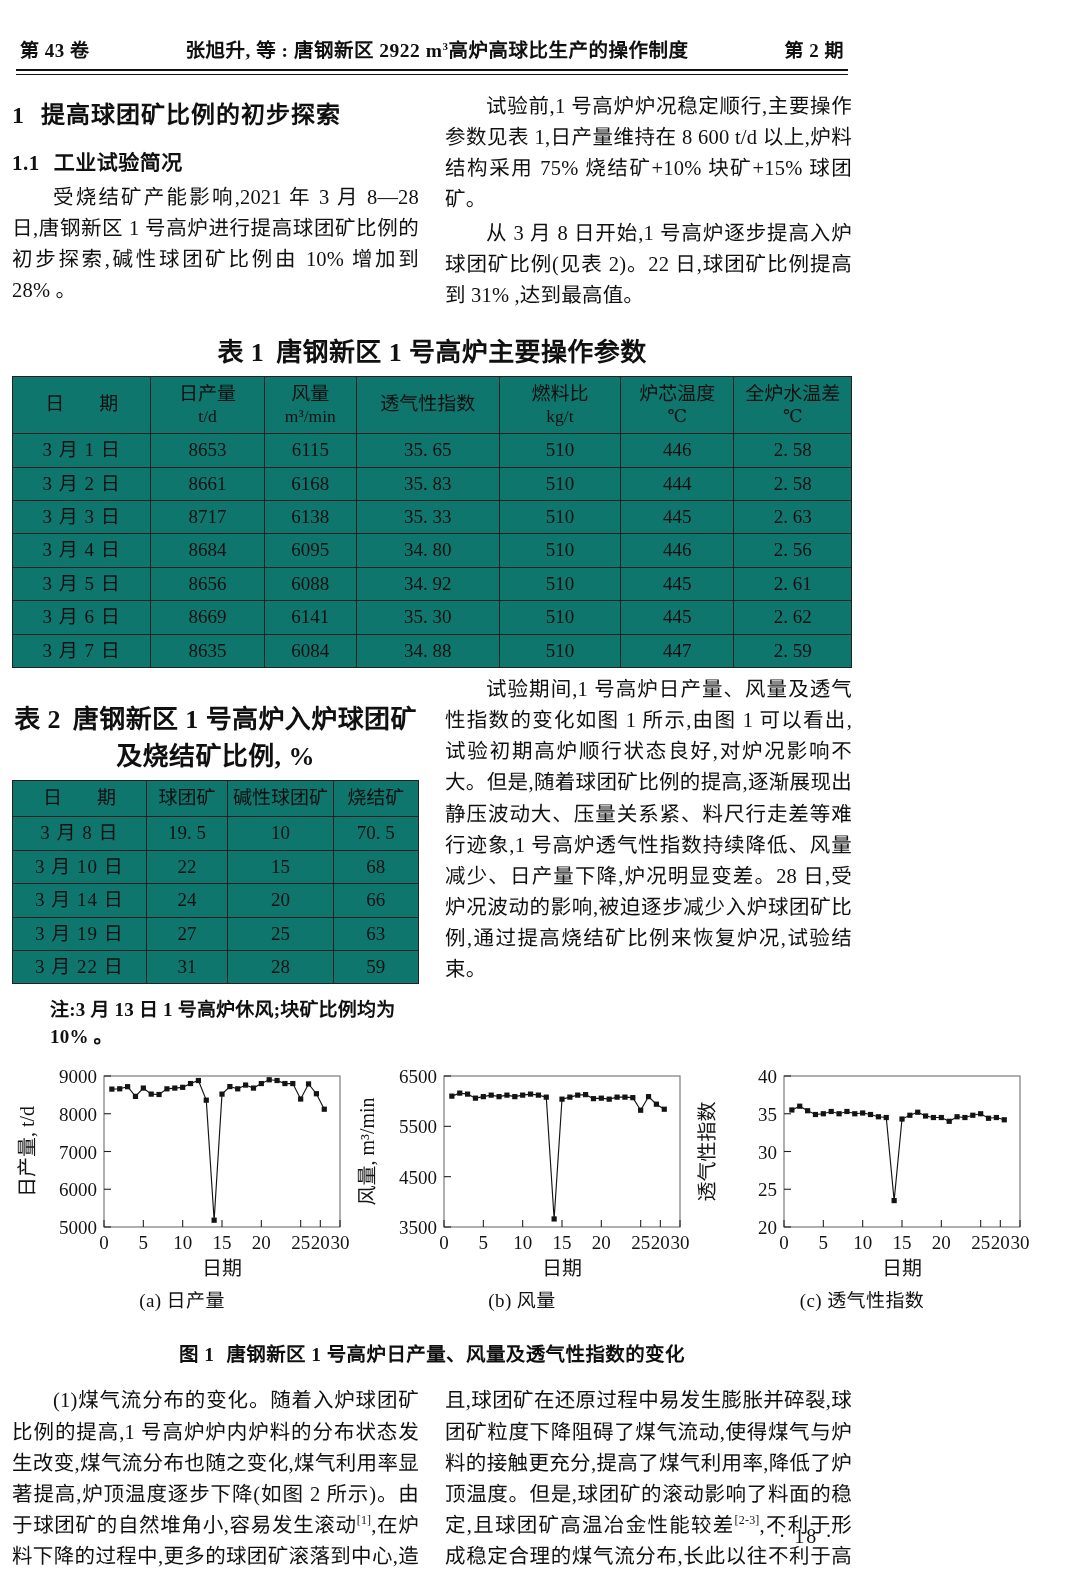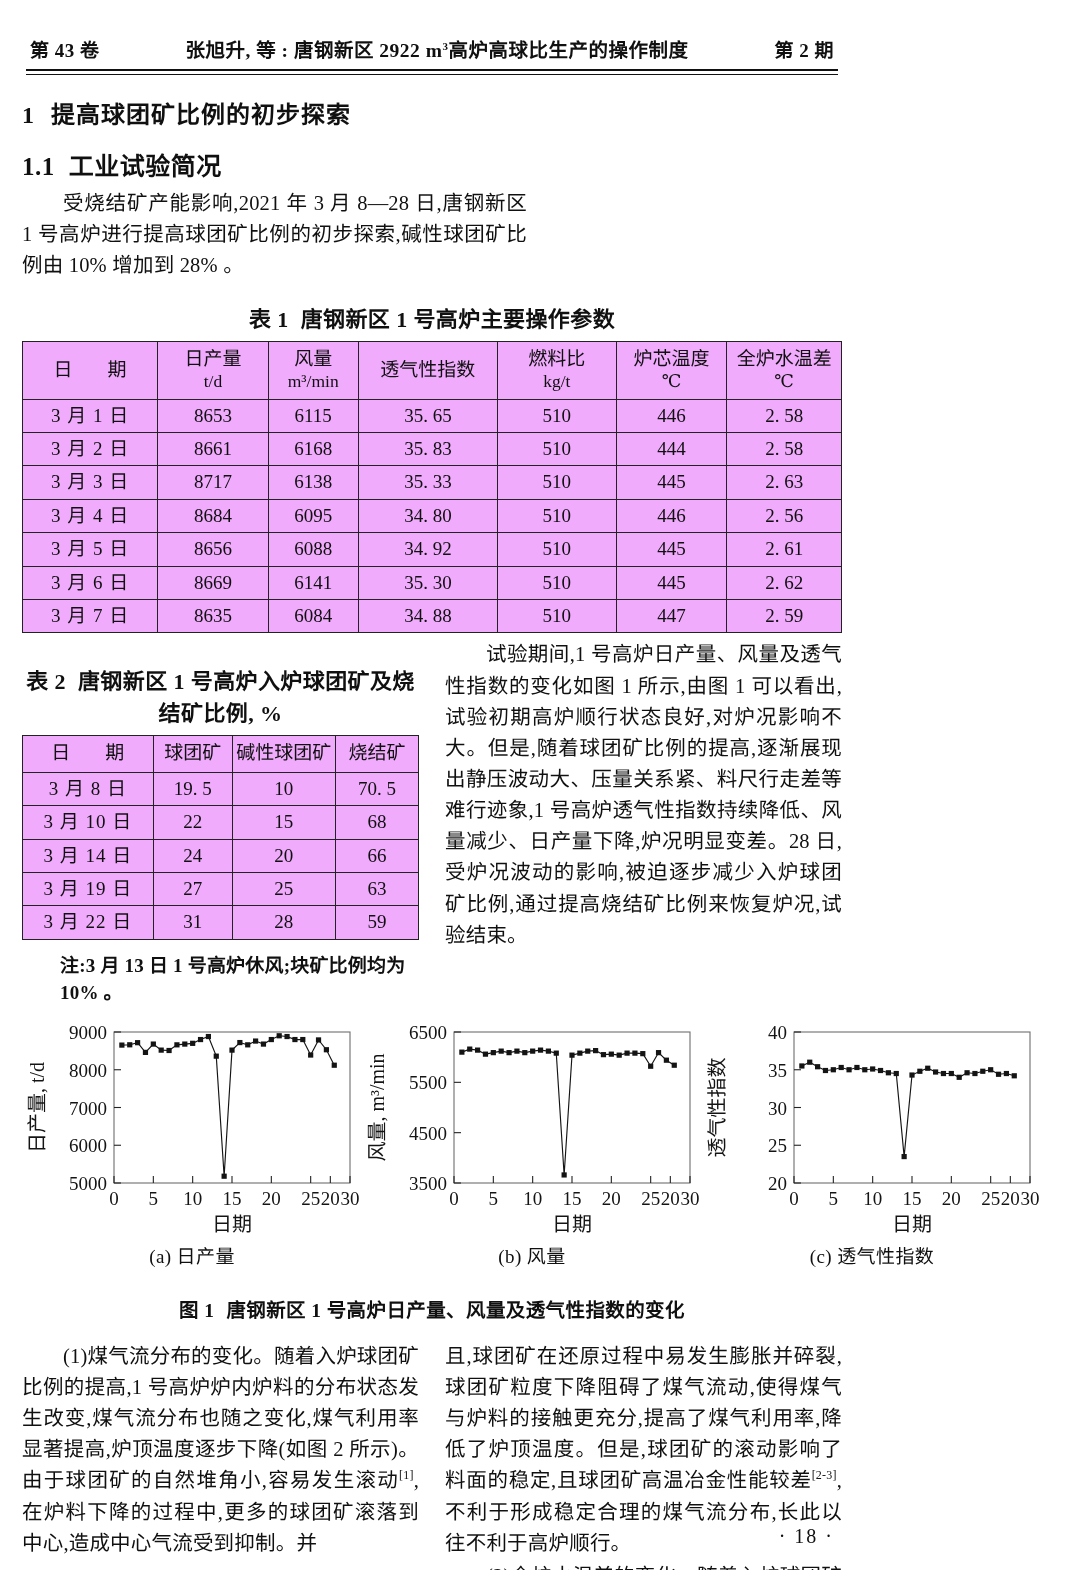--- a/index.html
+++ b/index.html
@@ -14,21 +14,21 @@
     position: relative;
     font-family: "Liberation Serif", "DejaVu Serif", serif;
     color: #101010;
     overflow: hidden;
   }
   .page {
     position: relative;
     width: 864px;
     height: 1570px;
     box-sizing: border-box;
-    padding: 0 22px;
+    padding: 0 12px;
   }
 
   
   .runhead {
     display: flex;
     align-items: baseline;
     justify-content: space-between;
     padding: 34px 8px 4px 8px;
     font-size: 19px;
     letter-spacing: 0.5px;
@@ -63,21 +63,21 @@
 
   h2.sec {
     font-size: 24px;
     font-weight: 700;
     margin: 4px 0 16px 0;
     letter-spacing: 1px;
   }
   h2.sec .num { margin-right: 16px; }
 
   h3.subsec {
-    font-size: 25px;
+    font-size: 21px;
     font-weight: 700;
     margin: 10px 0 6px 0;
     letter-spacing: 0.5px;
   }
   h3.subsec .num { margin-right: 14px; }
 
   p.body {
     font-size: 20.5px;
     line-height: 1.52;
     margin: 0 0 2px 0;
@@ -85,32 +85,32 @@
     text-justify: inter-ideograph;
     text-indent: 2em;
     letter-spacing: 0.2px;
   }
   p.body.noind { text-indent: 0; }
   p.body sup { font-size: 12px; vertical-align: super; }
 
   
   .tblcap {
     text-align: center;
-    font-size: 22px;
+    font-size: 26px;
     font-weight: 700;
     margin: 18px 0 8px 0;
     letter-spacing: 0.4px;
   }
   .tblcap .lbl { margin-right: 12px; }
 
   table.data {
     border-collapse: collapse;
     width: 100%;
     font-size: 19px;
-    background: #f0abfc;
+    background: #0f766e;
   }
   table.data th, table.data td {
     border: 1px solid #222;
     text-align: center;
     padding: 5px 2px;
     font-weight: 400;
     line-height: 1.18;
   }
   table.data thead th {
     padding: 6px 2px 7px 2px;
@@ -185,20 +185,24 @@
     <div class="col">
       <h2 class="sec">
         <span class="num">1</span><span>提高球团矿比例的初步探索</span>
       </h2>
       <h3 class="subsec">
         <span class="num">1.1</span><span>工业试验简况</span>
       </h3>
       <p class="body">受烧结矿产能影响,2021 年 3 月 8—28 日,唐钢新区 1 号高炉进行提高球团矿比例的初步探索,碱性球团矿比例由 10% 增加到 28% 。</p>
     </div>
 
+    <div class="col">
+      <p class="body">试验前,1 号高炉炉况稳定顺行,主要操作参数见表 1,日产量维持在 8 600 t/d 以上,炉料结构采用 75% 烧结矿+10% 块矿+15% 球团矿。</p>
+      <p class="body">从 3 月 8 日开始,1 号高炉逐步提高入炉球团矿比例(见表 2)。22 日,球团矿比例提高到 31% ,达到最高值。</p>
+    </div>
   </div>
 
   <div class="tblcap">
     <span class="lbl">表 1</span><span>唐钢新区 1 号高炉主要操作参数</span>
   </div>
   <table class="data">
     <colgroup>
       <col style="width:16.5%">
         <col style="width:13.5%">
         <col style="width:11%">

